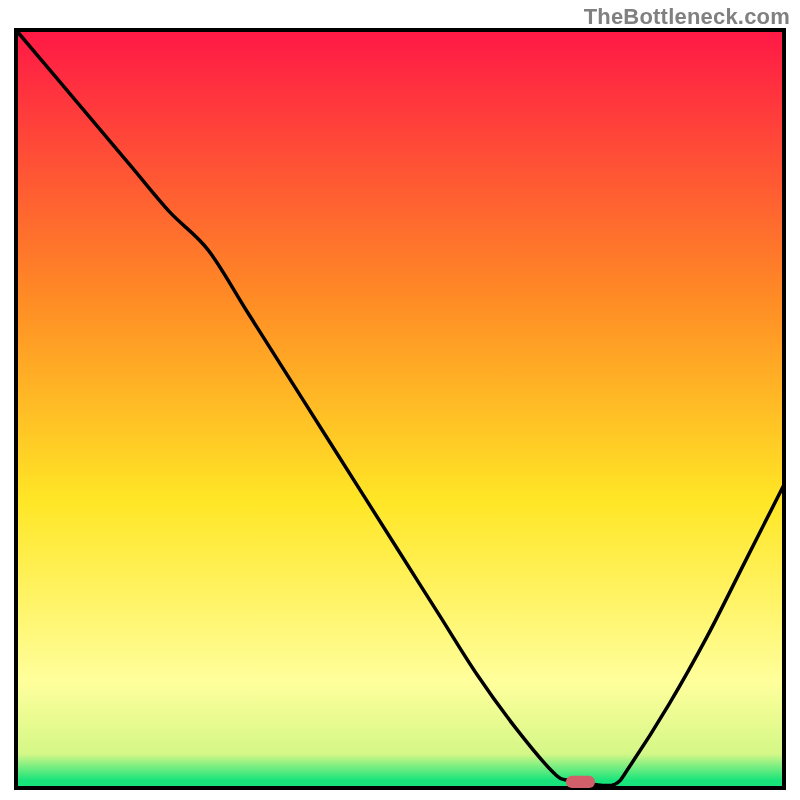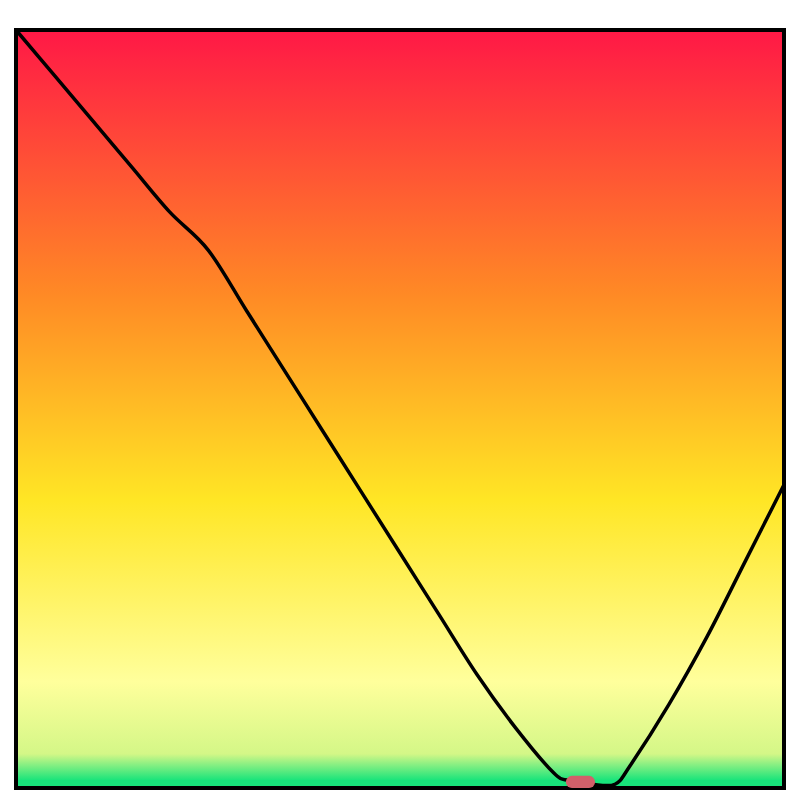--- a/index.html
+++ b/index.html
@@ -27,20 +27,21 @@
     z-index: 30;
   }
   svg {
     display: block;
   }
 </style>
 </head>
 <body>
 
 <div class="frame">
+  <div class="watermark">TheBottleneck.com</div>
 
   <svg id="chart-svg" width="800" height="800" viewBox="0 0 800 800">
     <defs>
       <linearGradient id="bg-grad" x1="0" y1="0" x2="0" y2="1">
           <stop offset="0%" stop-color="#ff1846"></stop>
           <stop offset="35%" stop-color="#ff8a25"></stop>
           <stop offset="62%" stop-color="#ffe625"></stop>
           <stop offset="86%" stop-color="#ffff9c"></stop>
           <stop offset="95.5%" stop-color="#d4f787"></stop>
           <stop offset="99%" stop-color="#18e47b"></stop>

